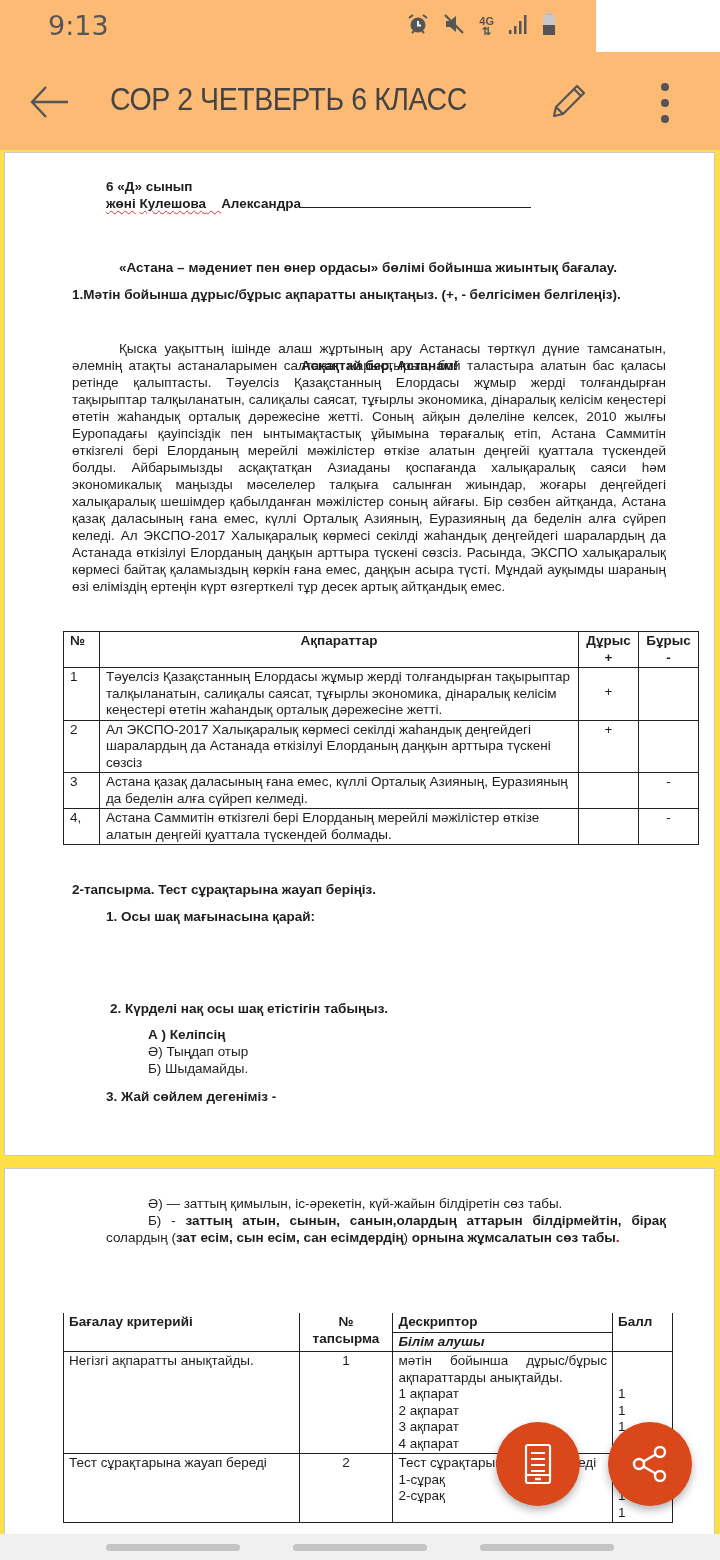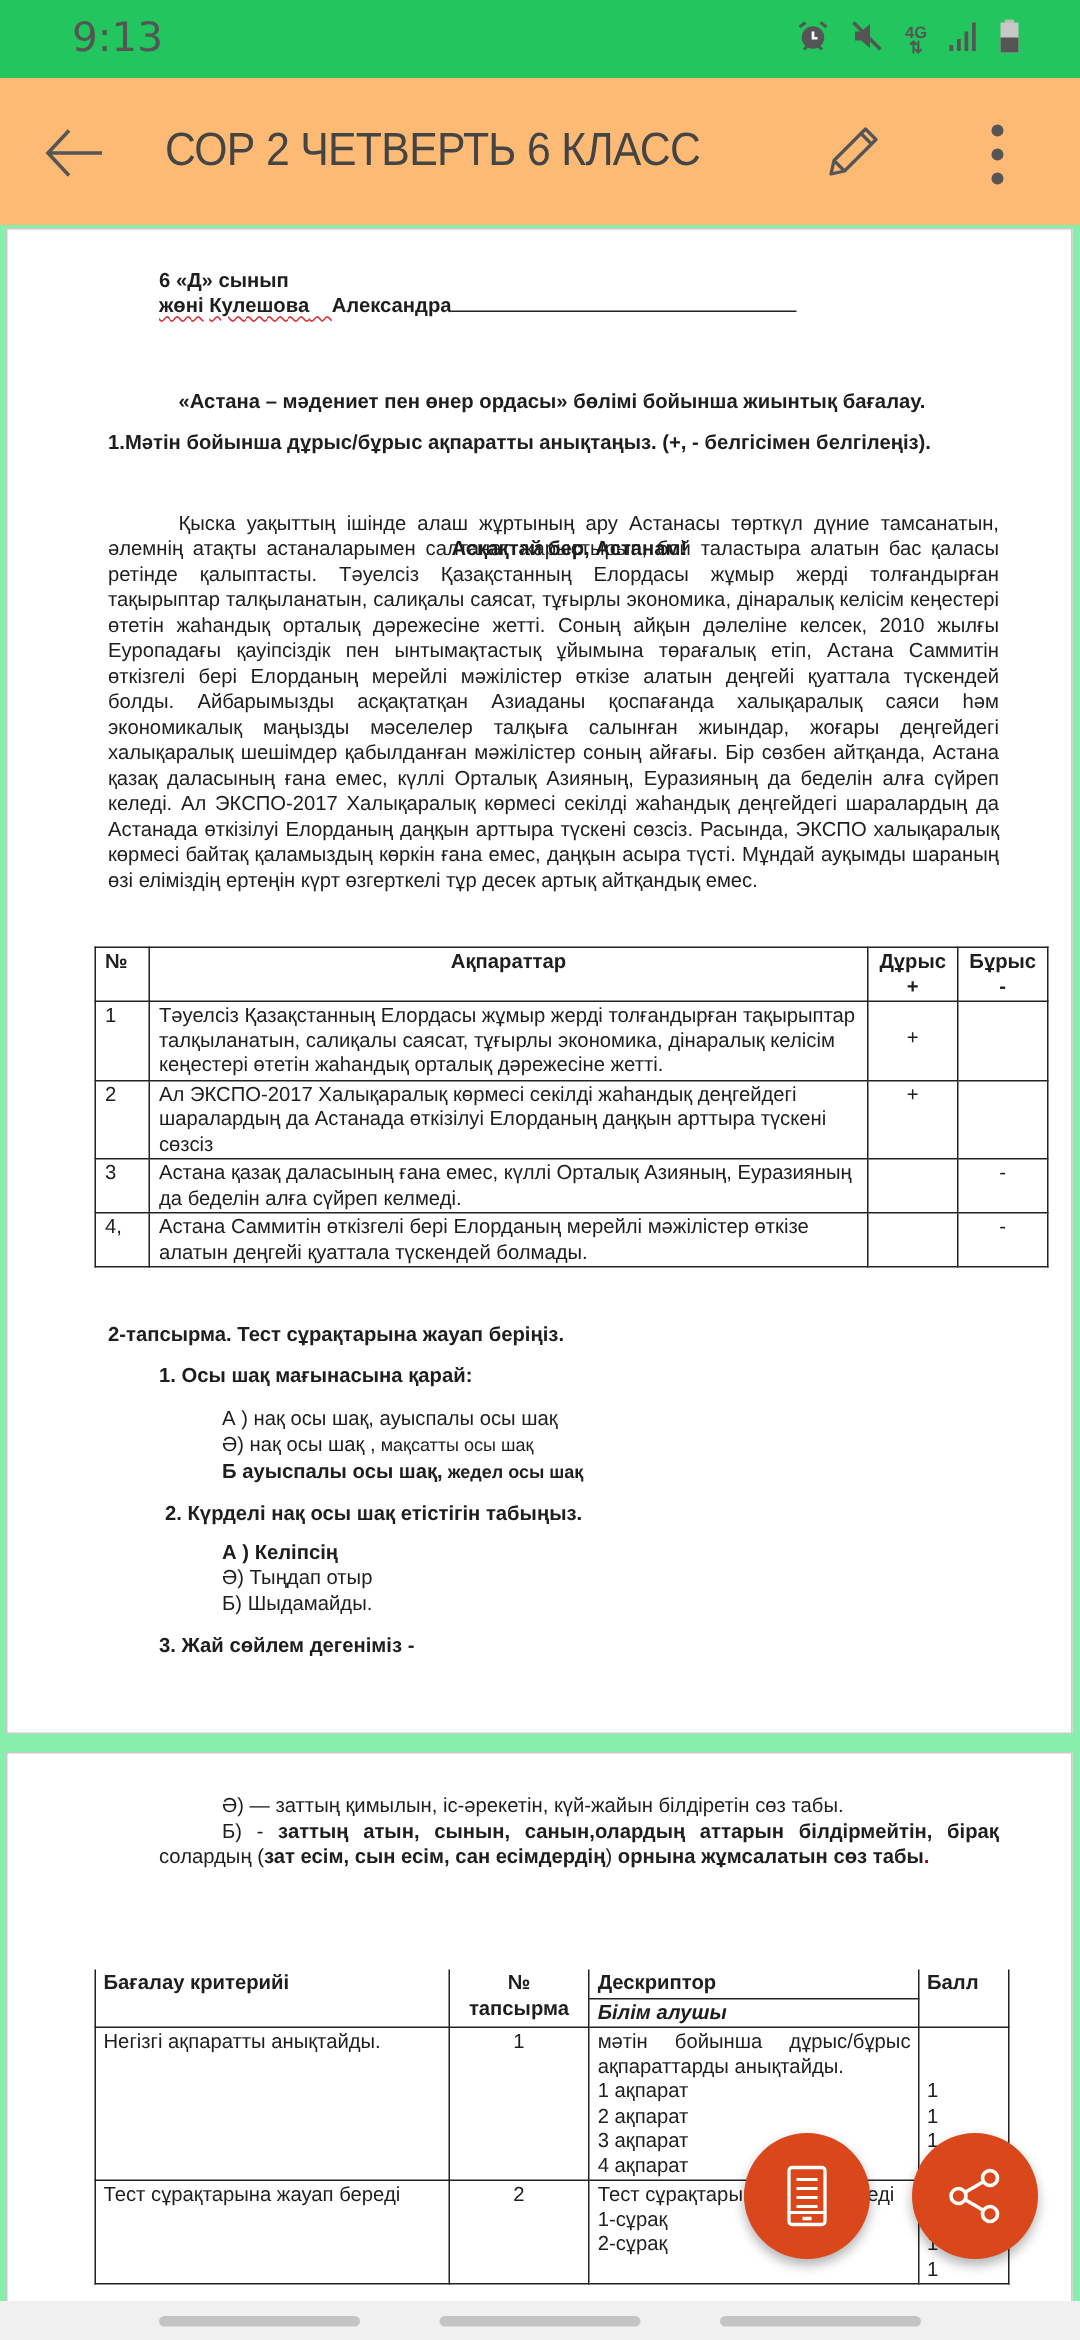--- a/index.html
+++ b/index.html
@@ -1,35 +1,35 @@
 <!DOCTYPE html>
 <html><head>
 <meta charset="utf-8">
 <style>
   * { box-sizing: border-box; margin: 0; padding: 0; }
   html, body { width: 720px; height: 1560px; overflow: hidden; background: #ffffff; }
   body { position: relative; font-family: "Liberation Sans", sans-serif; color: #222; }
 
   
-  .statusbar { position: absolute; left: 0; top: 0; width: 720px; height: 52px; background: #22c55e; }
+  .statusbar { position: absolute; left: 0; top: 0; width: 596px; height: 52px; background: #fdba74; }
   .statusbar .time { position: absolute; left: 48px; top: 10px; font-size: 27px; color: #555; font-family: "DejaVu Sans", sans-serif; }
   .status-icons { position: absolute; right: 40px; top: 12px; display: flex; align-items: center; gap: 14px; }
   .status-icons span { display: inline-block; }
   .icon-4g { font-size: 11px; font-weight: bold; color: #555; line-height: 10px; text-align: center; }
 
   
   .appbar { position: absolute; left: 0; top: 52px; width: 720px; height: 98px; background: #fdba74; }
   .back-btn { position: absolute; left: 26px; top: 26px; width: 48px; height: 48px; }
   .app-title { position: absolute; left: 110px; top: 30px; font-size: 31px; color: #444; font-family: "Liberation Sans Narrow", "Liberation Sans", sans-serif; letter-spacing: -0.5px; transform: scaleX(0.92); transform-origin: left; }
   .edit-btn { position: absolute; left: 546px; top: 28px; width: 44px; height: 44px; }
   .more-btn { position: absolute; left: 650px; top: 26px; width: 30px; height: 50px; display: flex; flex-direction: column; align-items: center; justify-content: space-between; padding: 5px 0; }
   .more-btn i { width: 8px; height: 8px; border-radius: 50%; background: #555; display: block; }
 
   
-  .viewer { position: absolute; left: 0; top: 150px; width: 720px; height: 1410px; background: #86efac; overflow: hidden; }
+  .viewer { position: absolute; left: 0; top: 150px; width: 720px; height: 1410px; background: #fde047; overflow: hidden; }
   .page { position: absolute; left: 4px; width: 711px; background: #fff; border: 1px solid #c9c9c9; overflow: hidden; }
   .page1 { top: 2px; height: 1004px; }
   .page2 { top: 1018px; height: 420px; }
 
   .doc { font-family: "Liberation Sans", sans-serif; font-size: 13.5px; color: #1e1e1e; line-height: 17px; }
   .b { font-weight: bold; }
   .u { text-decoration: underline wavy #d33; text-decoration-thickness: 1px; text-underline-offset: 2px; }
 
   .hdr { position: absolute; left: 101px; top: 25px; width: 460px; }
   .name-line { display: inline-block; border-bottom: 1px solid #222; width: 230px; height: 13px; vertical-align: baseline; }
@@ -189,25 +189,20 @@
         <td>4,</td>
         <td>Астана Саммитін өткізгелі бері Елорданың мерейлі мәжілістер өткізе алатын деңгейі қуаттала түскендей болмады.</td>
         <td class="mark"></td>
         <td class="mark">-</td>
       </tr>
     </tbody>
       </table>
 
     <div class="task2 b">2-тапсырма. Тест сұрақтарына жауап беріңіз.</div>
     <div class="q1 b">1. Осы шақ мағынасына қарай:</div>
-    <div class="q1-opts">
-      <div>А ) нақ осы шақ, ауыспалы осы шақ</div>
-      <div><span>Ә) нақ осы шақ ,</span><span class="small"> мақсатты осы шақ</span></div>
-      <div><span class="b">Б ауыспалы осы шақ,</span><span class="b small"> жедел осы шақ</span></div>
-    </div>
 
     <div class="q2 b">2. Күрделі нақ осы шақ етістігін табыңыз.</div>
     <div class="q2-opts">
       <div><span class="b">А ) </span><span class="b">Келіпсің</span></div>
       <div>Ә) Тыңдап отыр</div>
       <div>Б) Шыдамайды.</div>
     </div>
 
     <div class="q3 b">3.   Жай сөйлем дегеніміз -</div>
   </div>

